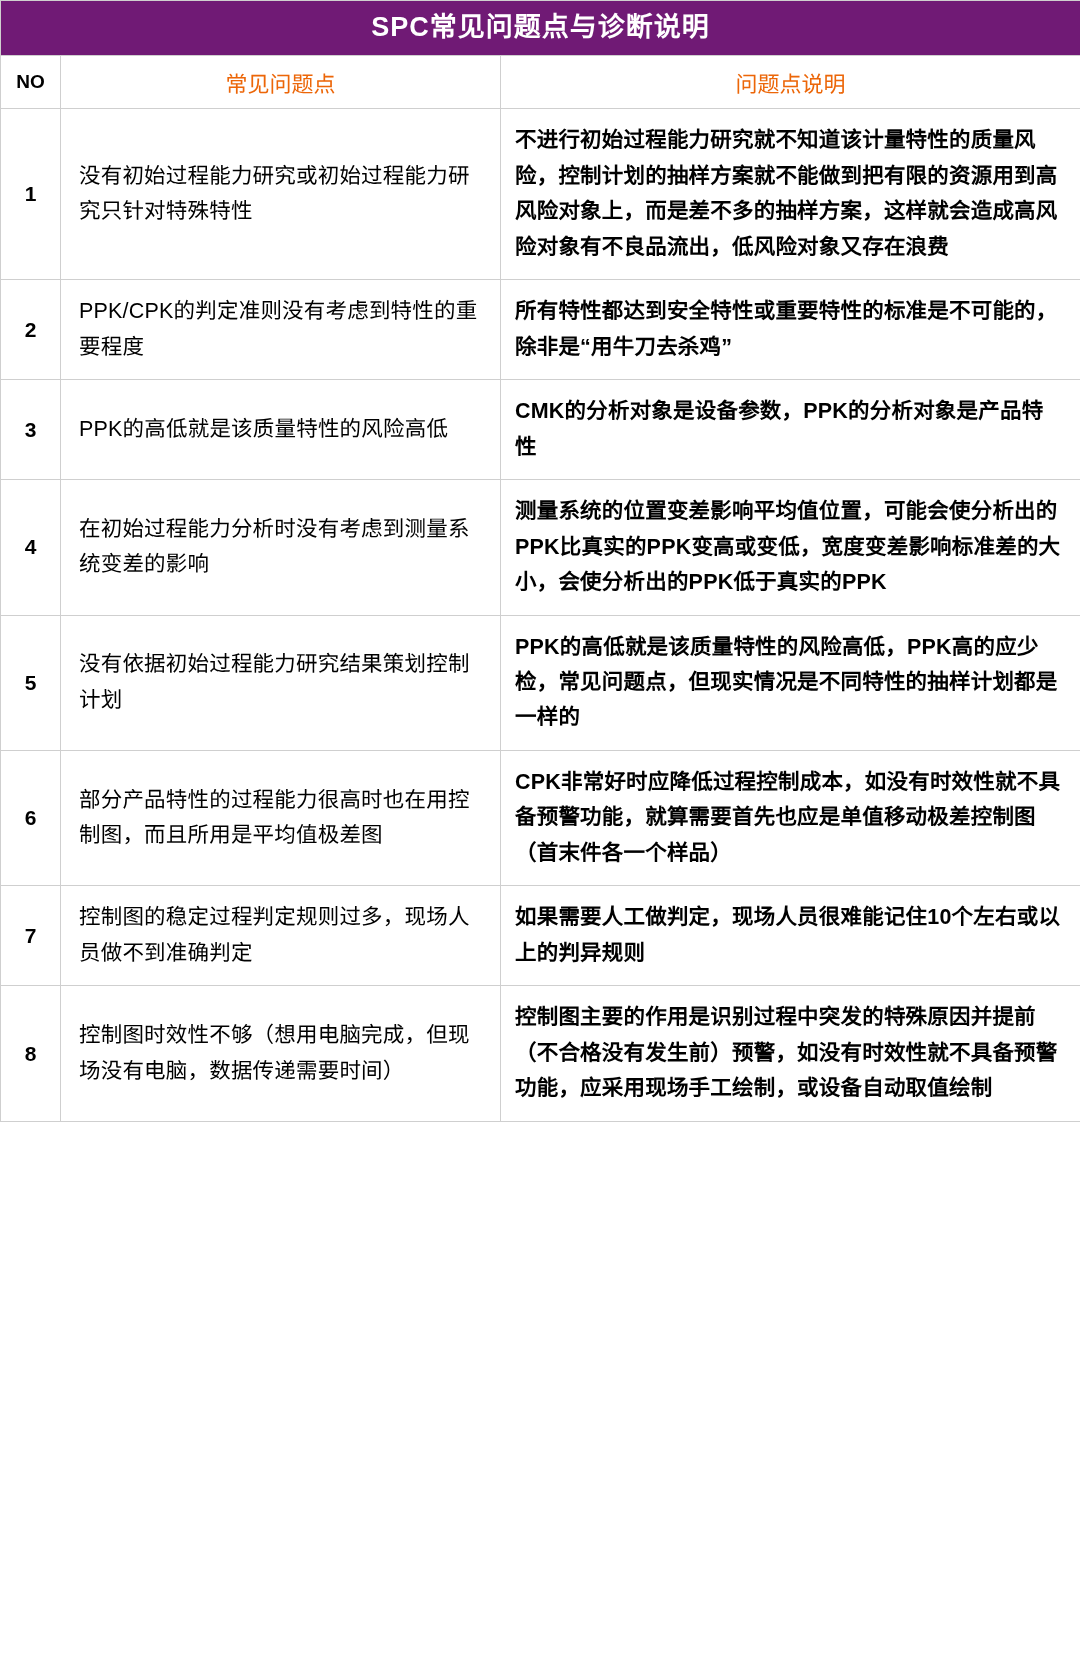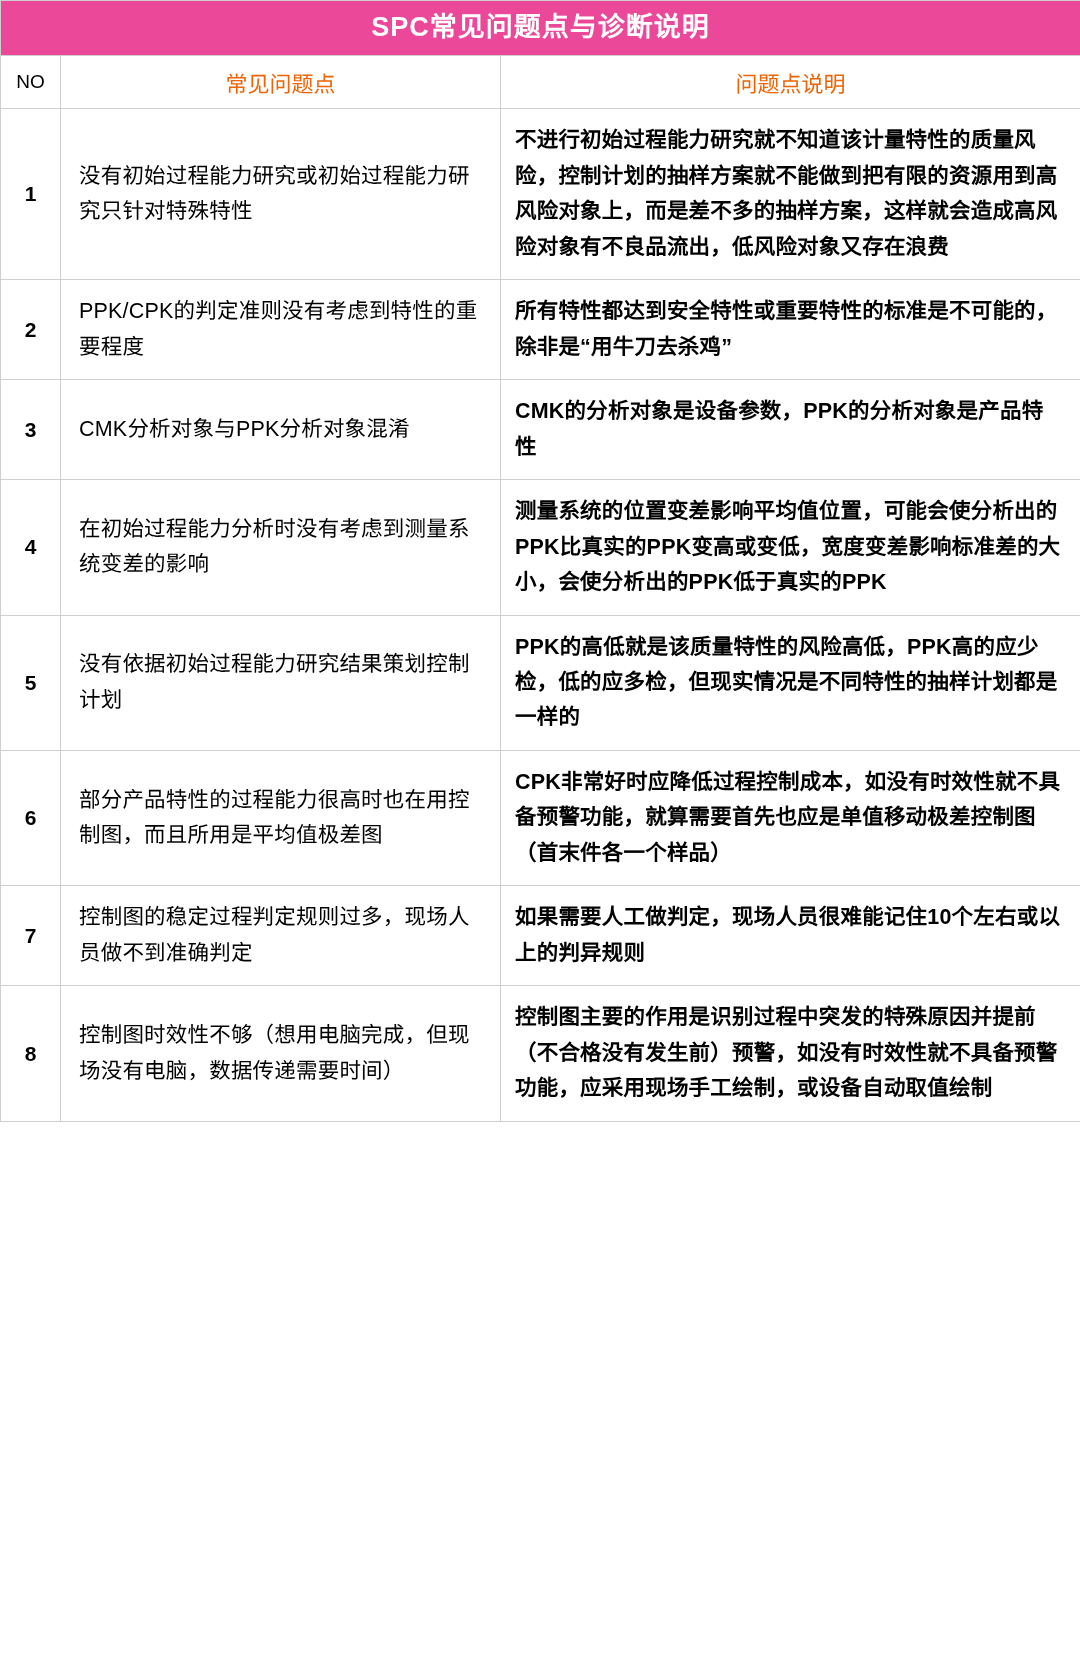--- a/index.html
+++ b/index.html
@@ -21,21 +21,21 @@
     width: 1080px;
     border-collapse: collapse;
     table-layout: fixed;
   }
   table.spc-table td, table.spc-table th {
     border: 1px solid #cfcfcf;
     vertical-align: middle;
     box-sizing: border-box;
   }
   .title-cell {
-    background: #ec4899;
+    background: #701a75;
     color: #ffffff;
     font-size: 27px;
     font-weight: bold;
     text-align: center;
     letter-spacing: 1px;
     padding: 10px 6px 12px 6px;
     border: 1px solid #ec6608;
     height: 48px;
     line-height: 1.2;
   }
@@ -44,21 +44,21 @@
     font-weight: normal;
     font-size: 22px;
     text-align: center;
     padding: 10px 6px;
     height: 36px;
     background: #ffffff;
   }
   .head-cell.no-col {
     font-size: 19px;
     color: #000000;
-    font-weight: normal;
+    font-weight: bold;
   }
   .col-no { width: 60px; }
   .col-issue { width: 440px; }
   .col-desc { width: 580px; }
 
   td.cell-no {
     text-align: center;
     font-size: 21px;
     font-weight: bold;
     color: #000000;
@@ -105,32 +105,32 @@
         <td class="cell-issue">没有初始过程能力研究或初始过程能力研究只针对特殊特性</td>
         <td class="cell-desc">不进行初始过程能力研究就不知道该计量特性的质量风险，控制计划的抽样方案就不能做到把有限的资源用到高风险对象上，而是差不多的抽样方案，这样就会造成高风险对象有不良品流出，低风险对象又存在浪费</td>
       </tr>
       <tr class="data-row">
         <td class="cell-no">2</td>
         <td class="cell-issue">PPK/CPK的判定准则没有考虑到特性的重要程度</td>
         <td class="cell-desc">所有特性都达到安全特性或重要特性的标准是不可能的，除非是“用牛刀去杀鸡”</td>
       </tr>
       <tr class="data-row">
         <td class="cell-no">3</td>
-        <td class="cell-issue">CMK分析对象与PPK分析对象混淆</td>
+        <td class="cell-issue">PPK的高低就是该质量特性的风险高低</td>
         <td class="cell-desc">CMK的分析对象是设备参数，PPK的分析对象是产品特性</td>
       </tr>
       <tr class="data-row">
         <td class="cell-no">4</td>
         <td class="cell-issue">在初始过程能力分析时没有考虑到测量系统变差的影响</td>
         <td class="cell-desc">测量系统的位置变差影响平均值位置，可能会使分析出的PPK比真实的PPK变高或变低，宽度变差影响标准差的大小，会使分析出的PPK低于真实的PPK</td>
       </tr>
       <tr class="data-row">
         <td class="cell-no">5</td>
         <td class="cell-issue">没有依据初始过程能力研究结果策划控制计划</td>
-        <td class="cell-desc">PPK的高低就是该质量特性的风险高低，PPK高的应少检，低的应多检，但现实情况是不同特性的抽样计划都是一样的</td>
+        <td class="cell-desc">PPK的高低就是该质量特性的风险高低，PPK高的应少检，常见问题点，但现实情况是不同特性的抽样计划都是一样的</td>
       </tr>
       <tr class="data-row">
         <td class="cell-no">6</td>
         <td class="cell-issue">部分产品特性的过程能力很高时也在用控制图，而且所用是平均值极差图</td>
         <td class="cell-desc">CPK非常好时应降低过程控制成本，如没有时效性就不具备预警功能，就算需要首先也应是单值移动极差控制图（首末件各一个样品）</td>
       </tr>
       <tr class="data-row">
         <td class="cell-no">7</td>
         <td class="cell-issue">控制图的稳定过程判定规则过多，现场人员做不到准确判定</td>
         <td class="cell-desc">如果需要人工做判定，现场人员很难能记住10个左右或以上的判异规则</td>

